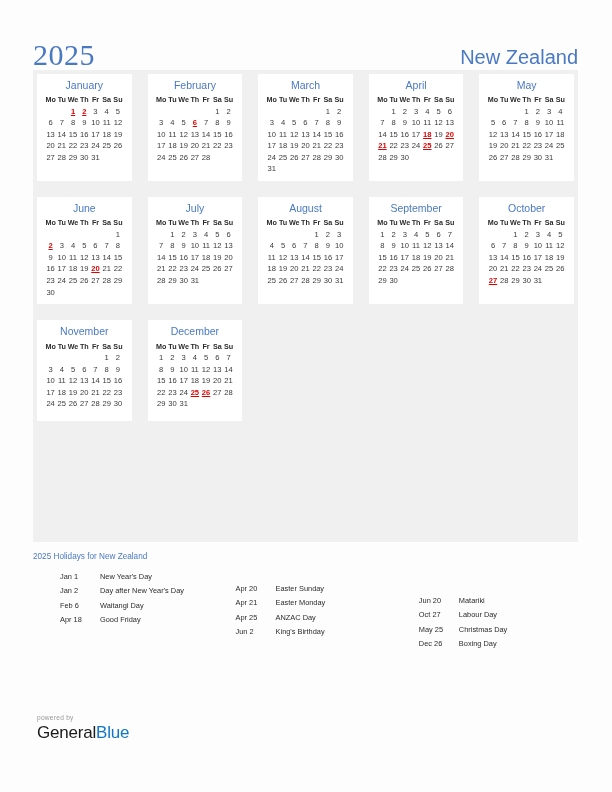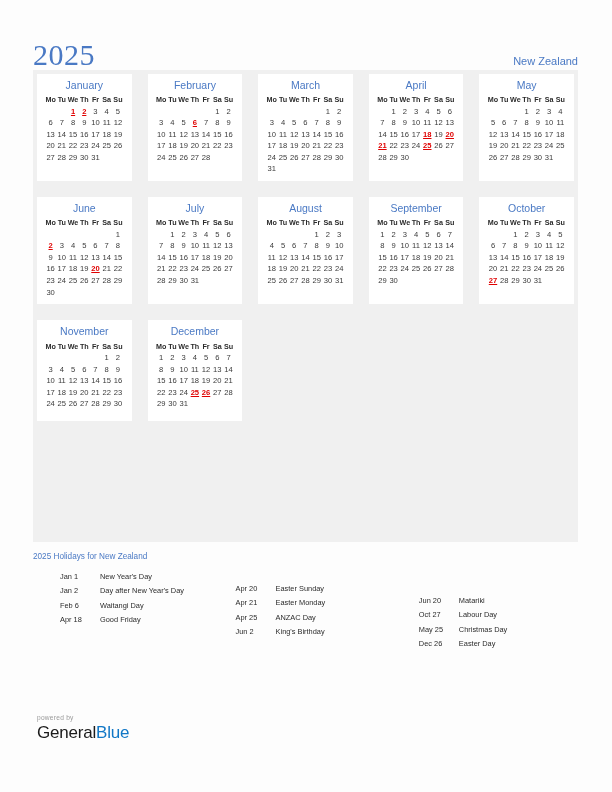--- a/index.html
+++ b/index.html
@@ -33,21 +33,21 @@
   }
   .year-title {
     font-size: 30px;
     font-weight: 400;
     color: #4a79c4;
     letter-spacing: 0.5px;
     line-height: 1;
     font-family: Liberation Serif, serif;
   }
   .country-title {
-    font-size: 11px;
+    font-size: 20px;
     font-weight: 400;
     color: #4a79c4;
     line-height: 1;
     padding-bottom: 3px;
   }
 
   
   .calendar-panel {
     position: absolute;
     left: 33px;
@@ -996,21 +996,21 @@
           <div class="holiday-row">
             <span class="holiday-date">Oct 27</span>
             <span class="holiday-name">Labour Day</span>
           </div>
           <div class="holiday-row">
             <span class="holiday-date">May 25</span>
             <span class="holiday-name">Christmas Day</span>
           </div>
           <div class="holiday-row">
             <span class="holiday-date">Dec 26</span>
-            <span class="holiday-name">Easter Day</span>
+            <span class="holiday-name">Boxing Day</span>
           </div>
         </div>
       </div>
   </div>
 
   <div class="footer">
     <div class="powered-by">powered by</div>
     <div class="brand"><span class="brand-general">General</span><span class="brand-blue">Blue</span></div>
   </div>
 

